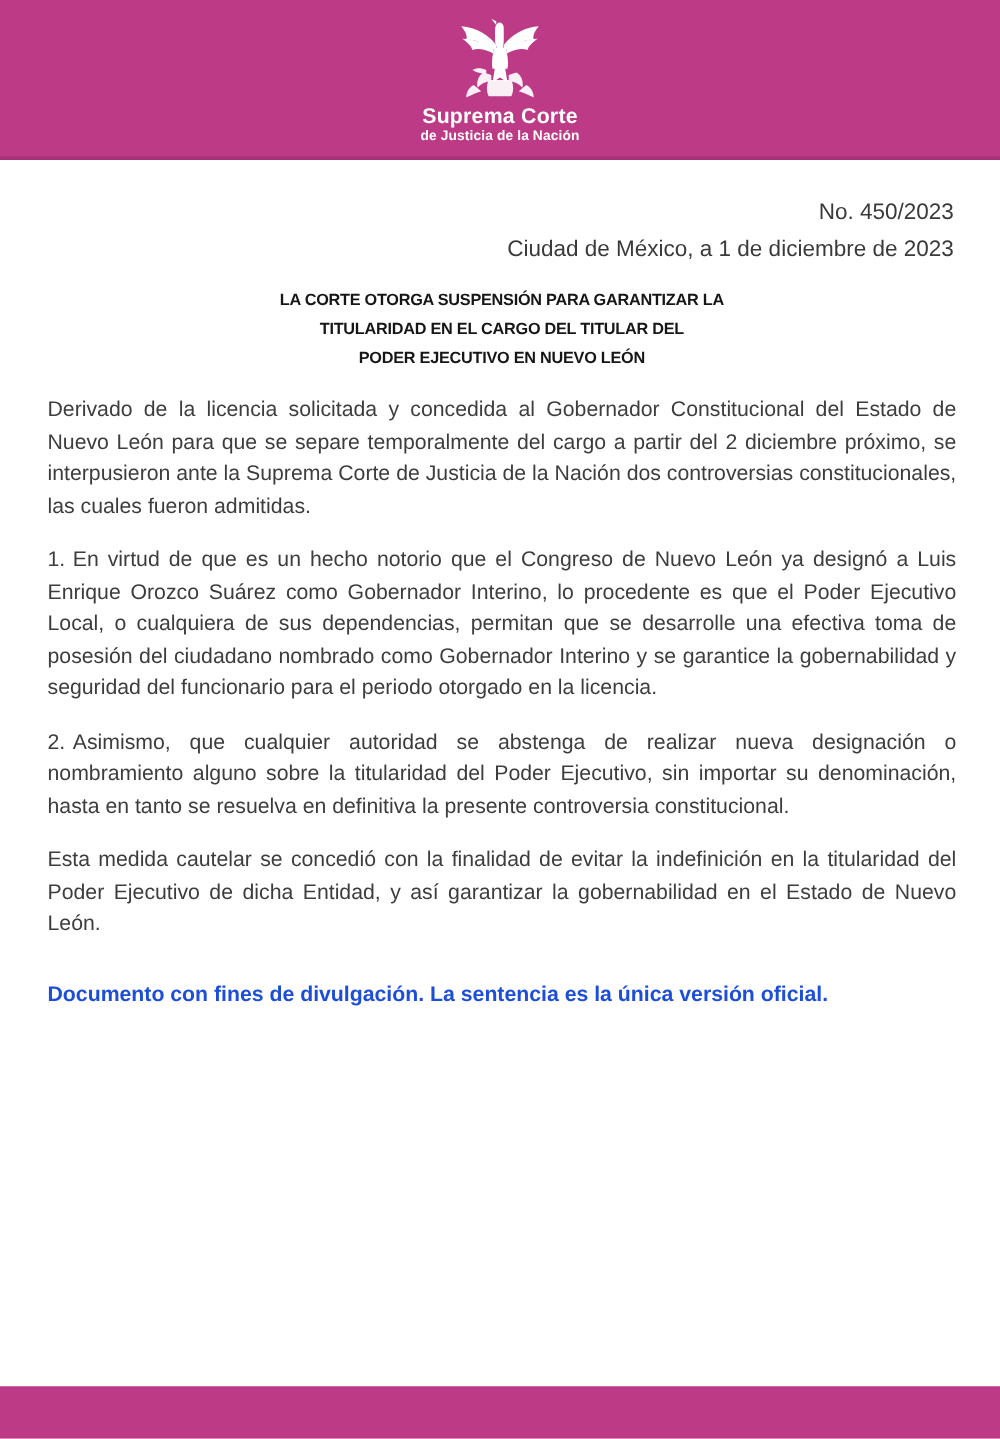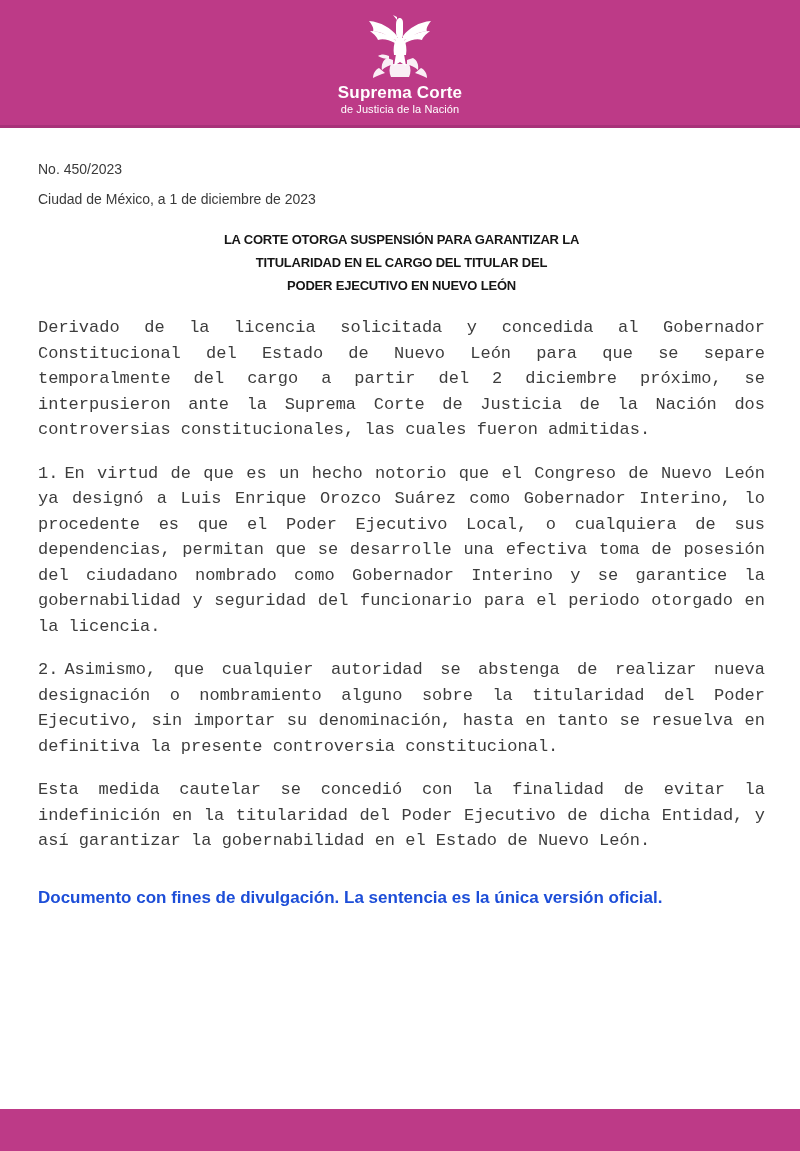--- a/index.html
+++ b/index.html
@@ -50,38 +50,38 @@
   .logo-line1 {
     font-size: 17px;
     font-weight: bold;
     letter-spacing: 0.2px;
     line-height: 19px;
     white-space: nowrap;
   }
 
   .logo-line2 {
     font-size: 11px;
-    font-weight: normal;
+    font-weight: bold;
     letter-spacing: 0.1px;
     line-height: 14px;
     white-space: nowrap;
   }
 
   
   .content {
     flex: 1 1 auto;
     padding: 28px 35px 0 38px;
     display: flex;
     flex-direction: column;
   }
 
   .doc-number,
   .doc-place-date {
-    text-align: left;
-    font-size: 14px;
+    text-align: right;
+    font-size: 18px;
     color: #3a3a3a;
     line-height: 26px;
     padding-right: 2px;
   }
 
   .doc-number { margin-bottom: 4px; }
   .doc-place-date { margin-bottom: 16px; }
 
   .doc-title {
     text-align: center;
@@ -95,21 +95,20 @@
   }
 
   .doc-title div { white-space: nowrap; }
 
   .para {
     text-align: justify;
     font-size: 17px;
     color: #3d3d3d;
     line-height: 25.5px;
     margin-bottom: 18px;
-    font-family: Liberation Mono, monospace;
   }
 
   .para:last-of-type { margin-bottom: 0; }
 
   .numbered .num-label { margin-right: 6px; }
 
   .disclaimer {
     font-size: 17px;
     font-weight: bold;
     color: #1d4ed8;

